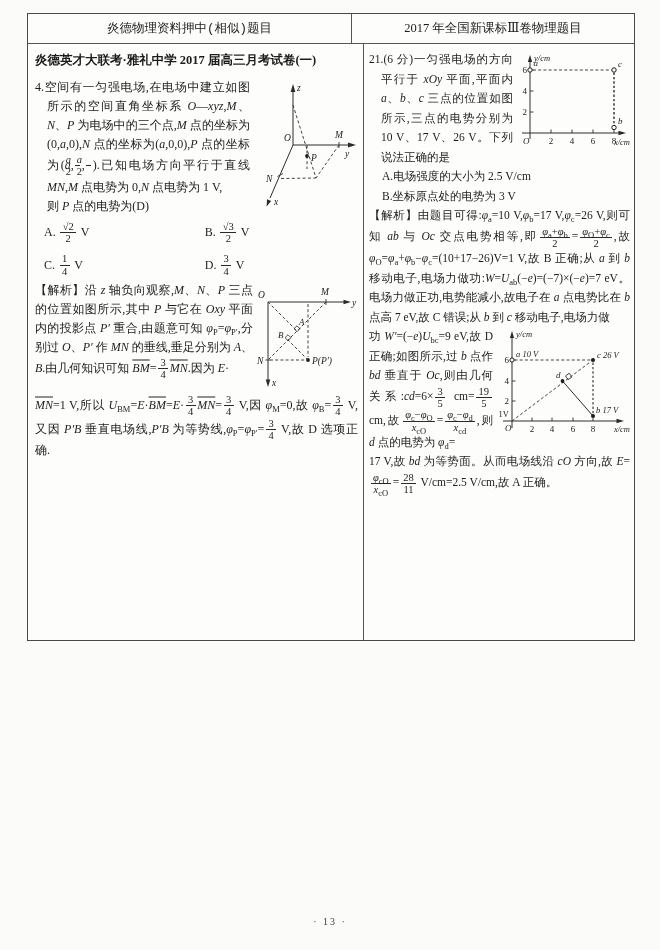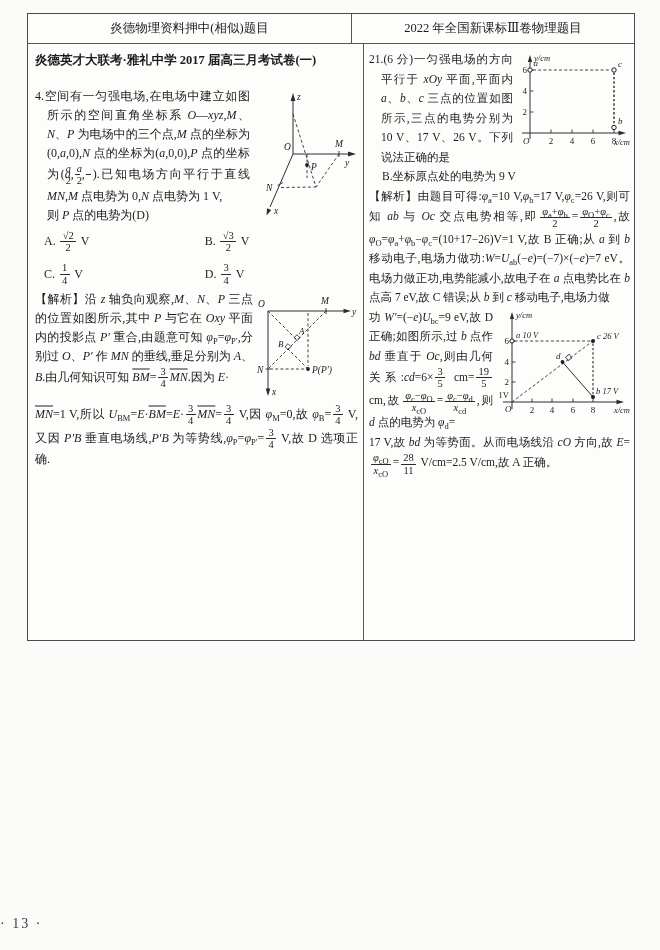--- a/index.html
+++ b/index.html
@@ -8,57 +8,57 @@
     background:#fbfbfa;color:#1c1c1c;
     font-family:"Liberation Serif","DejaVu Serif",serif;
   }
   .paper-table{
     position:absolute;left:27px;top:13px;width:606px;height:626px;
     border:1.6px solid #4a4a4a;background:#fdfdfc;
     display:flex;flex-direction:column;
   }
   .thead{display:flex;height:29px;flex:0 0 auto;border-bottom:1.1px solid #555;}
   .th{display:flex;align-items:center;justify-content:center;font-size:12.5px;}
-  .th.left{width:323px;border-right:1.1px solid #555;}
+  .th.left{width:323px;border-right:1.1px solid #555;font-family:Liberation Mono, monospace;}
   .th.right{flex:1;}
   .tbody{display:flex;flex:1;min-height:0;}
   .cell{font-size:12px;line-height:19px;text-align:justify;overflow:hidden;}
   .cell.left{width:323px;border-right:1.1px solid #555;padding:6px 5px 0 7px;}
   .cell.right{flex:1;padding:6px 4px 0 5px;font-size:11.5px;line-height:19.5px;}
-  .src-title{font-weight:700;font-size:12.5px;line-height:20px;margin-bottom:17px;}
+  .src-title{font-weight:700;font-size:12.5px;line-height:20px;margin-bottom:8px;}
   .para{margin:0;}
   .hang12{padding-left:12px;text-indent:-12px;}
   .clr{clear:both;}
   .fig-r{float:right;margin:1px 0 2px 3px;}
   .fig-r svg{display:block;}
   .qlast{display:flex;justify-content:flex-start;padding-left:12px;margin:0 4px 0 0;}
   .opt-grid{display:grid;grid-template-columns:1.05fr 1fr;row-gap:9px;margin:5px 0 4px 9px;}
   .opt{display:flex;align-items:center;gap:3px;}
   .ropt{padding-left:13px;}
   i{font-style:italic;}
   b{font-weight:400;}
   sub{font-size:8.5px;line-height:0;}
   .ol{font-style:italic;text-decoration:overline;text-decoration-color:#8f8f8f;text-decoration-thickness:2px;}
   .frac{display:inline-flex;flex-direction:column;align-items:center;vertical-align:middle;
         line-height:1.08;font-size:10.5px;margin:0 1.5px;}
   .frac .n{border-bottom:1px solid #2a2a2a;padding:0 2.5px;white-space:nowrap;}
   .frac .d{padding:0 2.5px;white-space:nowrap;}
-  .pagenum{position:absolute;left:0;right:0;top:916px;
-           font-size:14px;color:#3a3a3a;letter-spacing:2px;}
+  .pagenum{position:absolute;left:0;right:0;top:916px;text-align:center;
+           font-size:10px;color:#3a3a3a;letter-spacing:2px;}
   svg text{font-family:"Liberation Serif","DejaVu Serif",serif;fill:#1c1c1c;}
   svg .var{font-style:italic;}
   svg line,svg path,svg polyline{stroke:#2c2c2c;}
 </style>
 </head>
 <body>
 
 <div class="paper-table">
   <div class="thead">
     <div class="th left">炎德物理资料押中(相似)题目</div>
-    <div class="th right">2022 年全国新课标Ⅲ卷物理题目</div>
+    <div class="th right">2017 年全国新课标Ⅲ卷物理题目</div>
   </div>
   <div class="tbody">
 
     <div class="cell left">
       <div class="src-title">炎德英才大联考·雅礼中学 2017 届高三月考试卷(一)</div>
 
       <div class="para hang12">
         <span class="fig-r">
           <svg width="105" height="130" viewBox="0 0 105 130">
             <line x1="40" y1="66" x2="40" y2="12" stroke-width="1"></line>
@@ -211,21 +211,22 @@
             <text x="17.5" y="15" font-size="9" class="var">a</text>
             <circle cx="98" cy="19" r="2.2" fill="#fdfdfc" stroke="#1c1c1c" stroke-width="1"></circle>
             <text x="102" y="16" font-size="9" class="var">c</text>
             <circle cx="98" cy="76.5" r="2.2" fill="#fdfdfc" stroke="#1c1c1c" stroke-width="1"></circle>
             <text x="102" y="73" font-size="9" class="var">b</text>
           </svg>
         </span>
         <span>21.(6 分)一匀强电场的方向平行于 <i>xOy</i> 平面,平面内 <i>a</i>、<i>b</i>、<i>c</i> 三点的位置如图所示,三点的电势分别为 10 V、17 V、26 V。下列说法正确的是</span>
       </div>
 
-      <div class="ropt">B.坐标原点处的电势为 9 V</div>
+      <div class="ropt">A.电场强度的大小为 2.5 V/cm</div>
+      <div class="ropt">B.坐标原点处的电势为 3 V</div>
 
       <div class="para"><b>【解析】</b>由题目可得:<i>φ</i><sub>a</sub>=10 V,<i>φ</i><sub>b</sub>=17 V,<i>φ</i><sub>c</sub>=26 V,则可知 <i>ab</i> 与 <i>Oc</i> 交点电势相等,即<span class="frac">
             <span class="n"><i>φ</i><sub>a</sub>+<i>φ</i><sub>b</sub></span>
             <span class="d">2</span>
           </span>=<span class="frac">
             <span class="n"><i>φ</i><sub>O</sub>+<i>φ</i><sub>c</sub></span>
             <span class="d">2</span>
           </span>,故 <i>φ</i><sub>O</sub>=<i>φ</i><sub>a</sub>+<i>φ</i><sub>b</sub>−<i>φ</i><sub>c</sub>=(10+17−26)V=1 V,故 B 正确;从 <i>a</i> 到 <i>b</i> 移动电子,电场力做功:<i>W</i>=<i>U</i><sub>ab</sub>(−<i>e</i>)=(−7)×(−<i>e</i>)=7 eV。电场力做正功,电势能减小,故电子在 <i>a</i> 点电势比在 <i>b</i> 点高 7 eV,故 C 错误;从 <i>b</i> 到 <i>c</i> 移动电子,电场力做</div>
 
       <div class="para">

